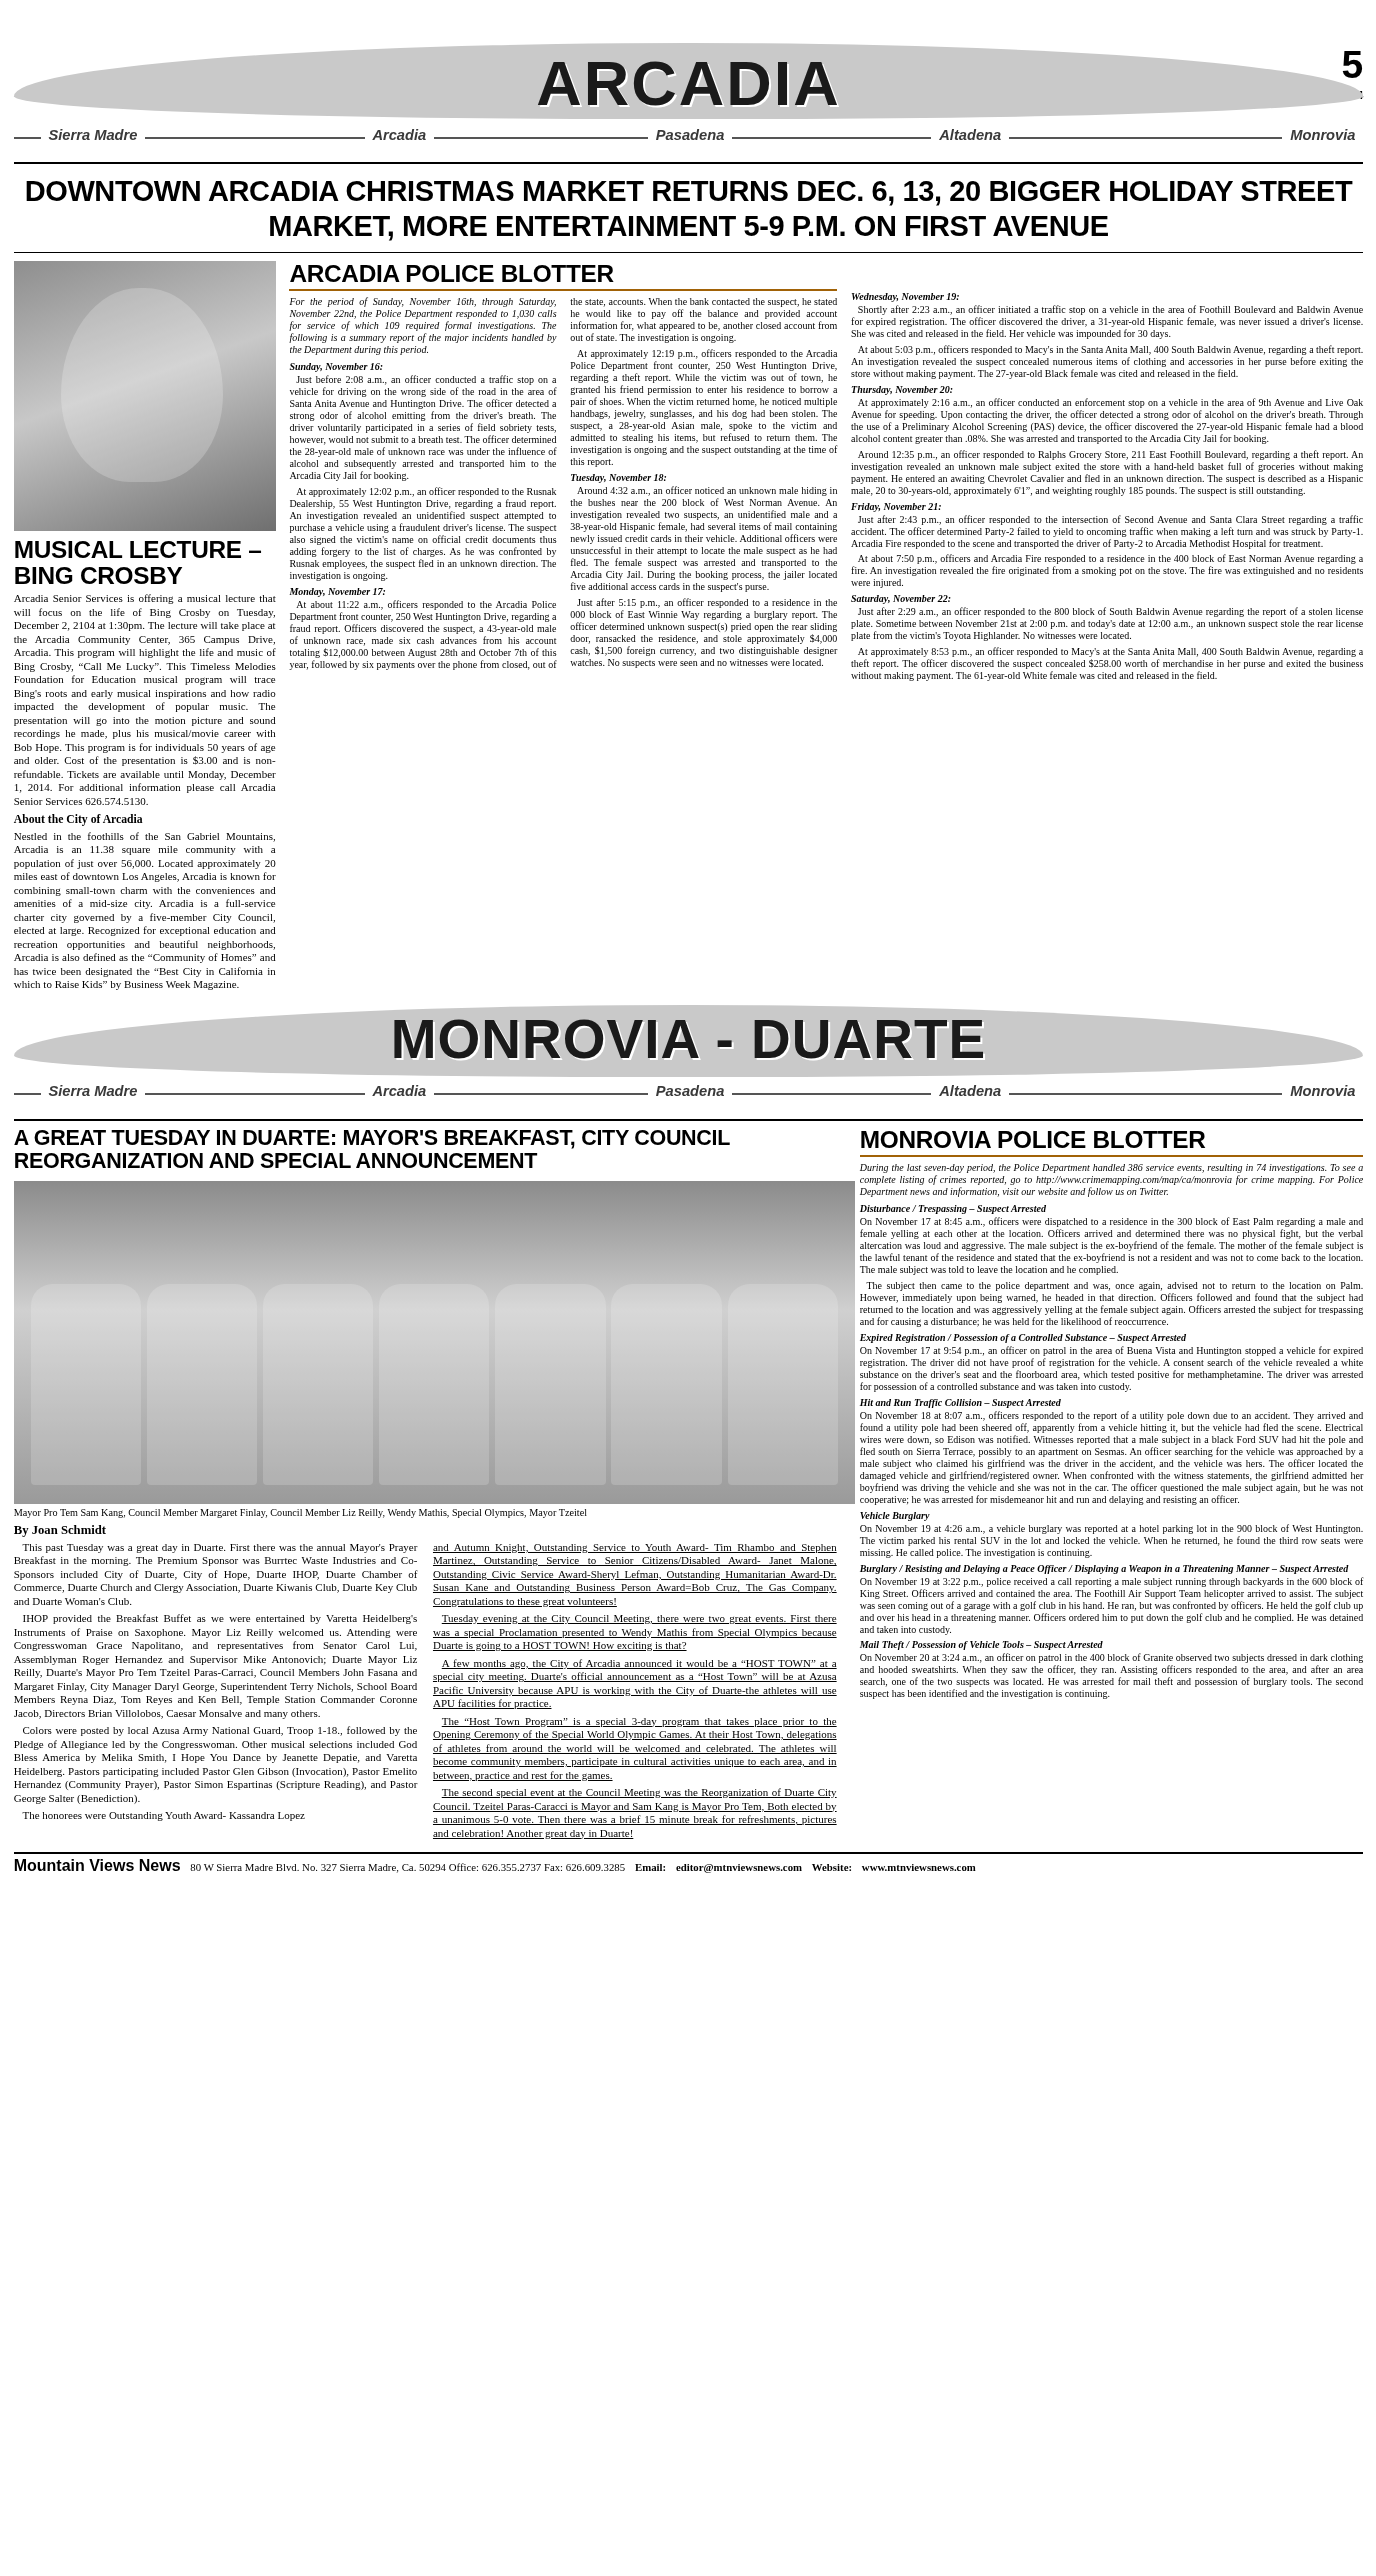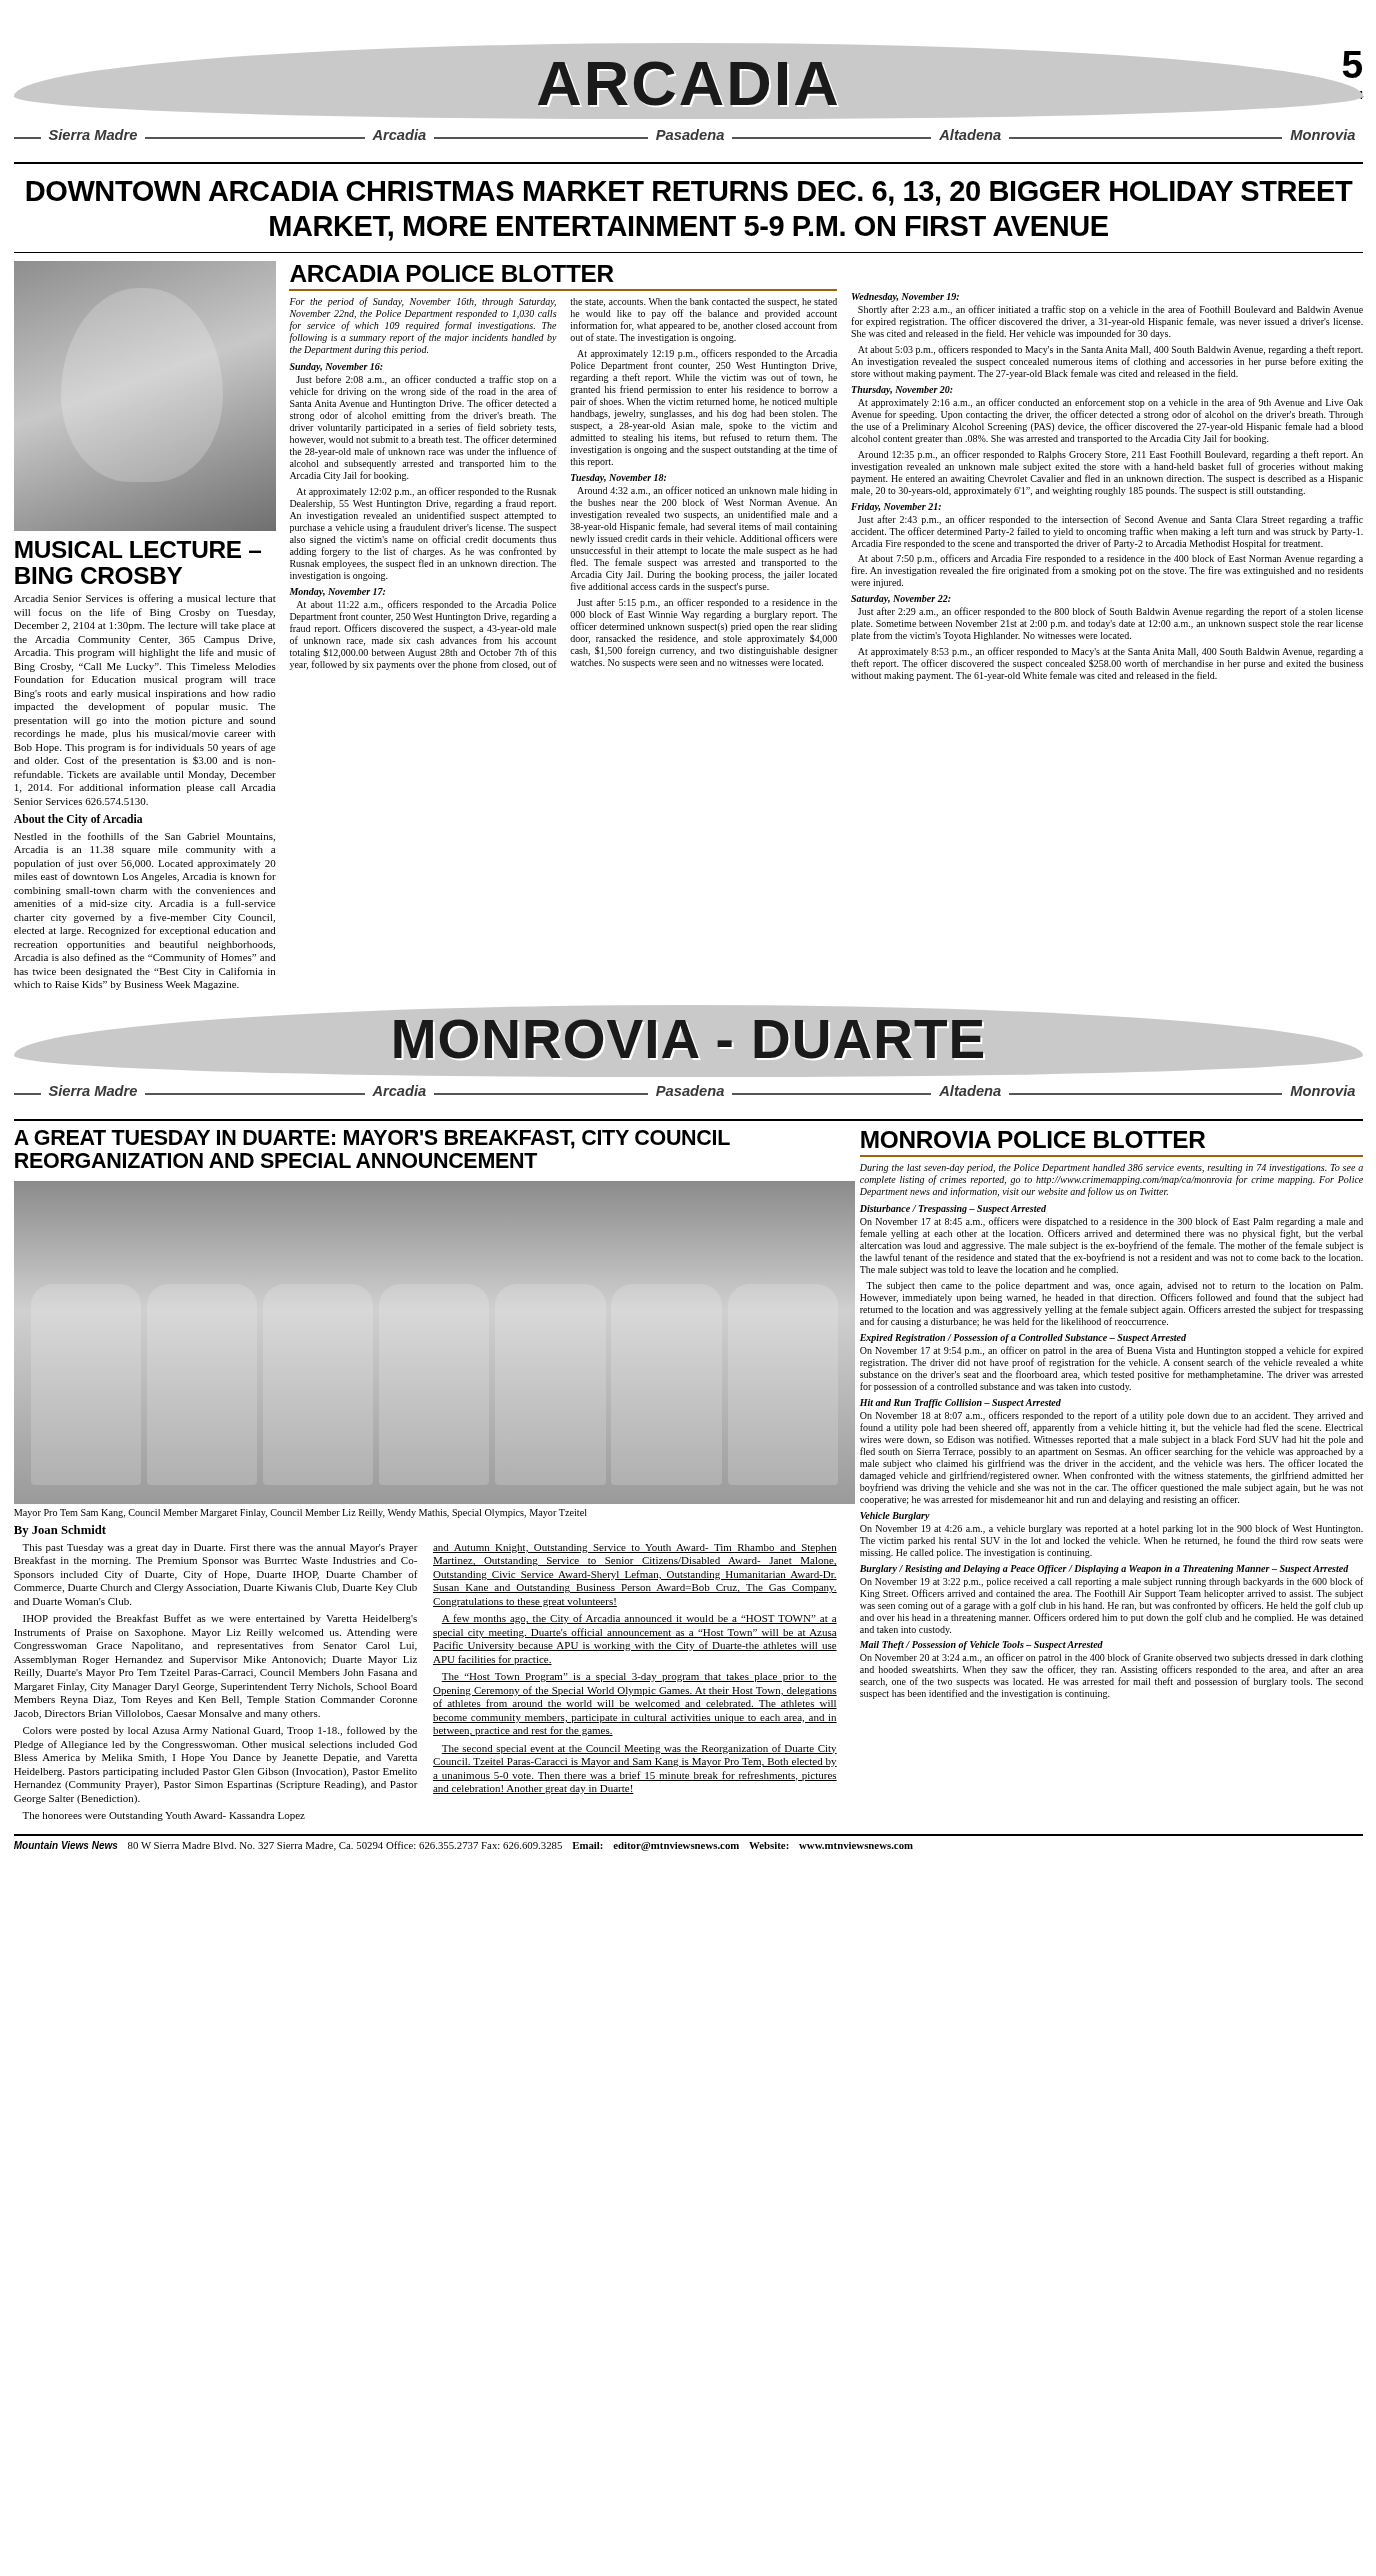--- a/index.html
+++ b/index.html
@@ -56,21 +56,21 @@
   .b-left{width:841px;}
   .b-right{flex:1;}
   .photo.duarte{height:323px;margin-top:7.8px;background:linear-gradient(180deg,#8b8b8b 0%,#d0d0d0 40%,#9a9a9a 100%);}
   .photo.duarte .row{position:absolute;left:2%;right:2%;bottom:6%;height:62%;display:flex;gap:5.9px;}
   .photo.duarte .row i{flex:1;background:rgba(255,255,255,.18);border-radius:21.5px 21.5px 3.9px 3.9px;}
   .caption{font-size:10.2px;margin:2.9px 0 4.9px 0;}
   .byline{font-family:"Liberation Serif",serif;font-weight:bold;font-size:12.7px;margin:2px 0 2.9px 0;}
 
   
   .footer{margin:7.8px 13.7px 0 13.7px;border-top:2px solid #000;padding-top:2.9px;display:flex;align-items:baseline;gap:9.8px;font-size:10.8px;}
-  .footer .fname{font-family:"Liberation Sans",sans-serif;font-weight:bold;font-size:10px;font-style:italic;}
+  .footer .fname{font-family:"Liberation Sans",sans-serif;font-weight:bold;font-size:16px;}
   .footer .bold{font-weight:bold;}
 </style>
 </head>
 <body>
 
 <div class="page">
 
   <div class="pagenum">5</div>
   <div class="topline">Mountain Views-News   Saturday, November 29, 2014</div>
 
@@ -183,20 +183,21 @@
       <div class="byline">By Joan Schmidt</div>
       <div style="display:flex;gap:15.6px;">
         <div class="body-txt" style="width:48%;">
           <p>This past Tuesday was a great day in Duarte. First there was the annual Mayor's Prayer Breakfast in the morning. The Premium Sponsor was Burrtec Waste Industries and Co-Sponsors included City of Duarte, City of Hope, Duarte IHOP, Duarte Chamber of Commerce, Duarte Church and Clergy Association, Duarte Kiwanis Club, Duarte Key Club and Duarte Woman's Club.</p>
           <p>IHOP provided the Breakfast Buffet as we were entertained by Varetta Heidelberg's Instruments of Praise on Saxophone. Mayor Liz Reilly welcomed us. Attending were Congresswoman Grace Napolitano, and representatives from Senator Carol Lui, Assemblyman Roger Hernandez and Supervisor Mike Antonovich; Duarte Mayor Liz Reilly, Duarte's Mayor Pro Tem Tzeitel Paras-Carraci, Council Members John Fasana and Margaret Finlay, City Manager Daryl George, Superintendent Terry Nichols, School Board Members Reyna Diaz, Tom Reyes and Ken Bell, Temple Station Commander Coronne Jacob, Directors Brian Villolobos, Caesar Monsalve and many others.</p>
           <p>Colors were posted by local Azusa Army National Guard, Troop 1-18., followed by the Pledge of Allegiance led by the Congresswoman. Other musical selections included God Bless America by Melika Smith, I Hope You Dance by Jeanette Depatie, and Varetta Heidelberg. Pastors participating included Pastor Glen Gibson (Invocation), Pastor Emelito Hernandez (Community Prayer), Pastor Simon Espartinas (Scripture Reading), and Pastor George Salter (Benediction).</p>
           <p>The honorees were Outstanding Youth Award- Kassandra Lopez</p>
         </div>
         <div class="body-txt" style="width:48%;text-decoration:underline;">
           <p class="noindent">and Autumn Knight, Outstanding Service to Youth Award- Tim Rhambo and Stephen Martinez, Outstanding Service to Senior Citizens/Disabled Award- Janet Malone, Outstanding Civic Service Award-Sheryl Lefman, Outstanding Humanitarian Award-Dr. Susan Kane and Outstanding Business Person Award=Bob Cruz, The Gas Company. Congratulations to these great volunteers!</p>
+          <p>Tuesday evening at the City Council Meeting, there were two great events. First there was a special Proclamation presented to Wendy Mathis from Special Olympics because Duarte is going to a HOST TOWN! How exciting is that?</p>
           <p>A few months ago, the City of Arcadia announced it would be a “HOST TOWN” at a special city meeting. Duarte's official announcement as a “Host Town” will be at Azusa Pacific University because APU is working with the City of Duarte-the athletes will use APU facilities for practice.</p>
           <p>The “Host Town Program” is a special 3-day program that takes place prior to the Opening Ceremony of the Special World Olympic Games. At their Host Town, delegations of athletes from around the world will be welcomed and celebrated. The athletes will become community members, participate in cultural activities unique to each area, and in between, practice and rest for the games.</p>
           <p>The second special event at the Council Meeting was the Reorganization of Duarte City Council. Tzeitel Paras-Caracci is Mayor and Sam Kang is Mayor Pro Tem, Both elected by a unanimous 5-0 vote. Then there was a brief 15 minute break for refreshments, pictures and celebration! Another great day in Duarte!</p>
         </div>
       </div>
     </div>
 
     <div class="b-right">
       <div class="sect-title underline-head">MONROVIA POLICE BLOTTER</div>
       <div class="blotter">

